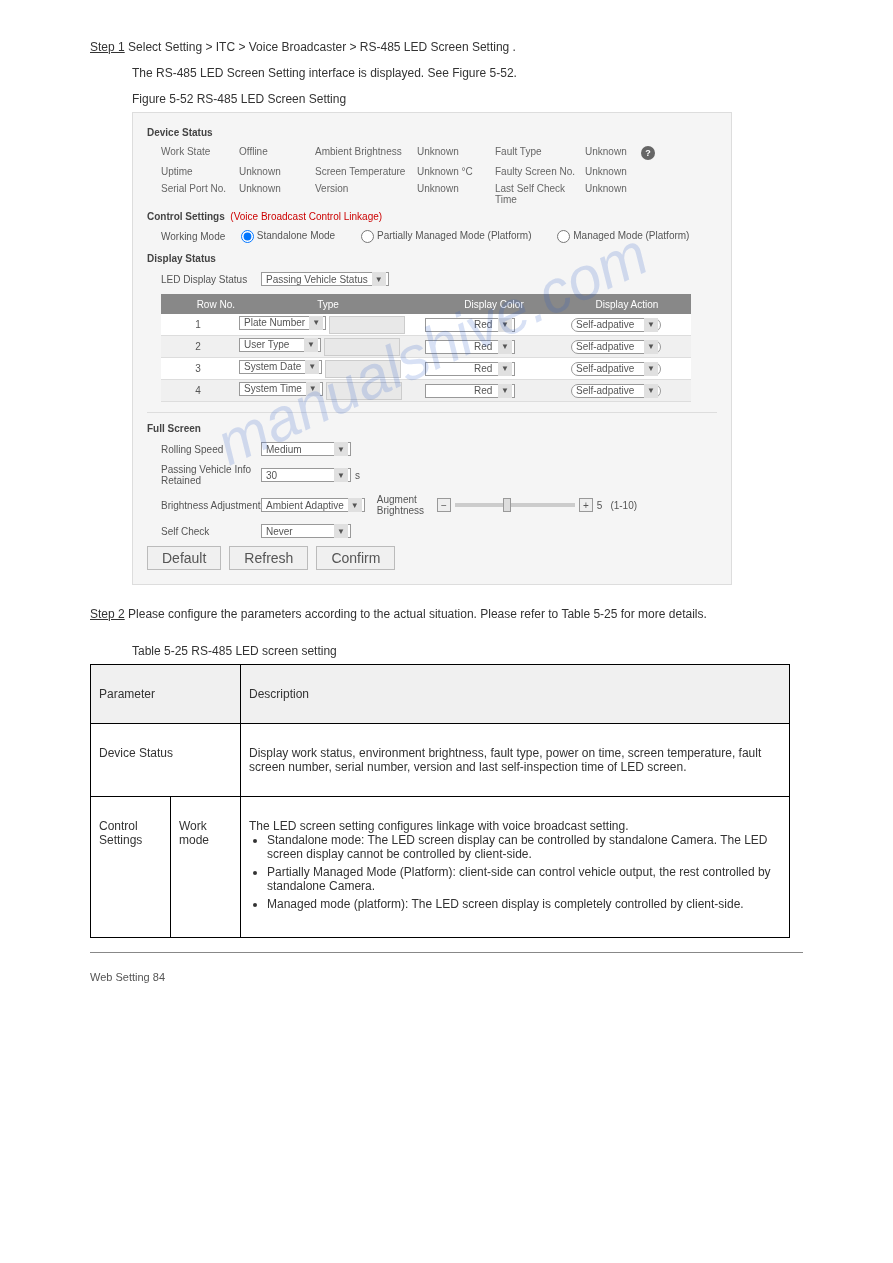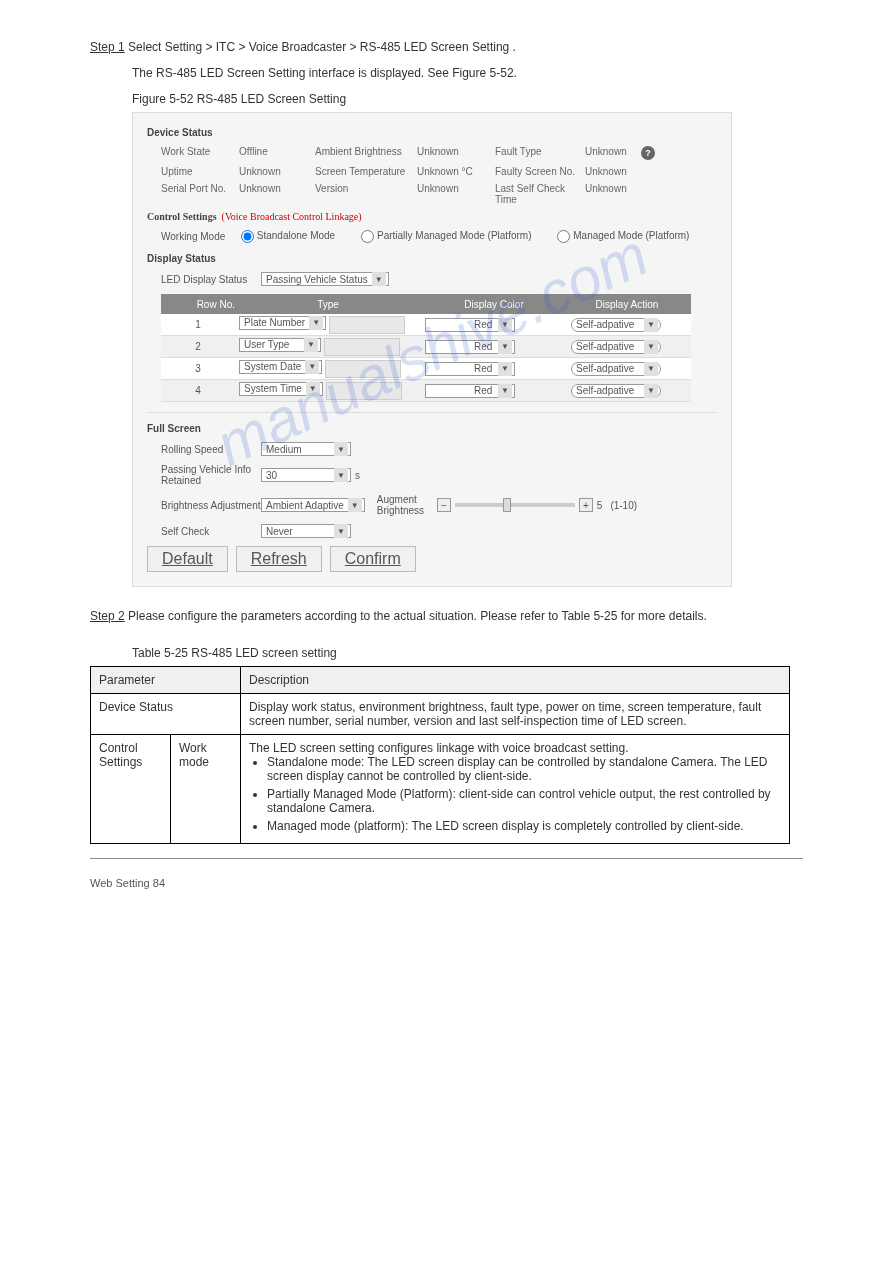--- a/index.html
+++ b/index.html
@@ -42,23 +42,23 @@
   .td-action { width: 120px; padding-left: 4px; }
   .type-select { min-width: 82px; }
   .type-extra { border: 1px solid #ccc; background: #e8e8e8; width: 76px; height: 18px; }
   .color-select { min-width: 90px; padding-left: 48px; }
   .action-select { min-width: 90px; border-radius: 8px; }
   .slider-track { position: relative; width: 120px; height: 4px; background: #ccc; margin: 0 4px; }
   .slider-thumb { position: absolute; width: 8px; height: 14px; background: #ddd; border: 1px solid #999; top: -5px; left: 48px; }
   .pm-btn { width: 14px; height: 14px; border: 1px solid #999; background: #eee; font-size: 10px; display: inline-flex; align-items: center; justify-content: center; }
   .hr { border-top: 1px solid #ddd; margin: 10px 0; }
   .btn-row { display: flex; gap: 8px; margin-top: 8px; }
-  .btn { border: 1px solid #bbb; background: #f0f0f0; padding: 3px 14px; font-size: 16px; color: #555; text-decoration: underline; }
+  .btn { border: 1px solid #bbb; background: #f0f0f0; padding: 3px 14px; font-size: 14px; color: #555; }
   .desc-table { width: 700px; border-collapse: collapse; margin-top: 2px; font-size: 12px; }
-  .desc-table th, .desc-table td { border: 1px solid #000; padding: 6px 8px; text-align: left; vertical-align: top; }
+  .desc-table th, .desc-table td { border: 1px solid #000; padding: 22px 8px; text-align: left; vertical-align: top; }
   .desc-table th { font-weight: normal; background: #f0f0f0; }
   .desc-list { padding-left: 18px; }
   .desc-list li { margin-bottom: 4px; list-style: disc; }
   .page-footer { text-align: left; margin-top: 18px; font-size: 11px; color: #555; }
   .footer-line { border-top: 1px solid #888; margin: 14px 0 6px 0; }
 </style>
 </head>
 <body>
 
 <div class="step-line">
@@ -115,21 +115,21 @@
     <div class="status-col">
         <span class="status-label2">Version</span>
         <span class="status-val2">Unknown</span>
       </div>
     <div class="status-col">
         <span class="status-label3">Last Self Check Time</span>
         <span class="status-val3">Unknown</span>
       </div>
   </div>
 
-  <div class="section-title" style="margin-top:2px;font-family:Liberation Serif, serif;">
+  <div class="section-title" style="margin-top:2px;">
     <span>Control Settings</span>&nbsp;
     <span class="red-label" style="font-weight:normal;">(Voice Broadcast Control Linkage)</span>
   </div>
   <div class="radio-row">
     <span style="width:74px;">Working Mode</span>
     <label><input type="radio" name="wm" checked="" style=""> <span>Standalone Mode</span></label>
     <label><input type="radio" name="wm" style=""> <span>Partially Managed Mode (Platform)</span></label>
     <label><input type="radio" name="wm" style=""> <span>Managed Mode (Platform)</span></label>
   </div>
 

